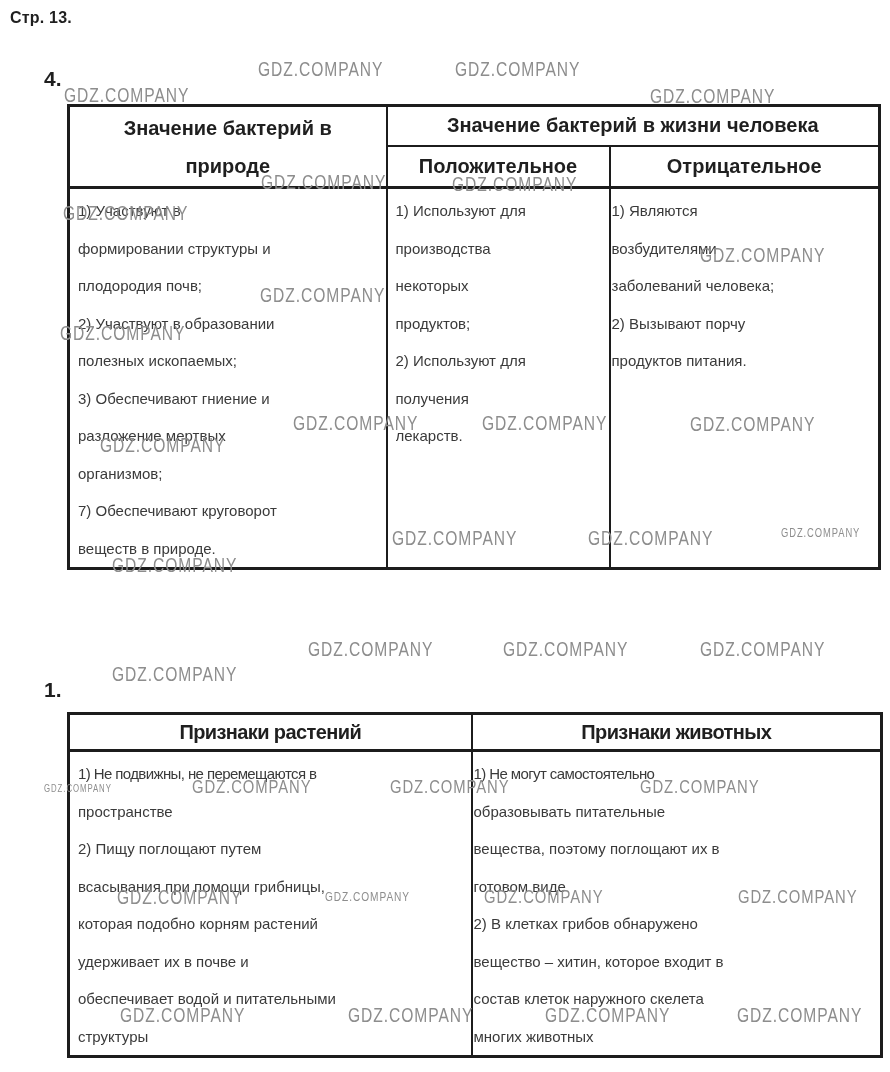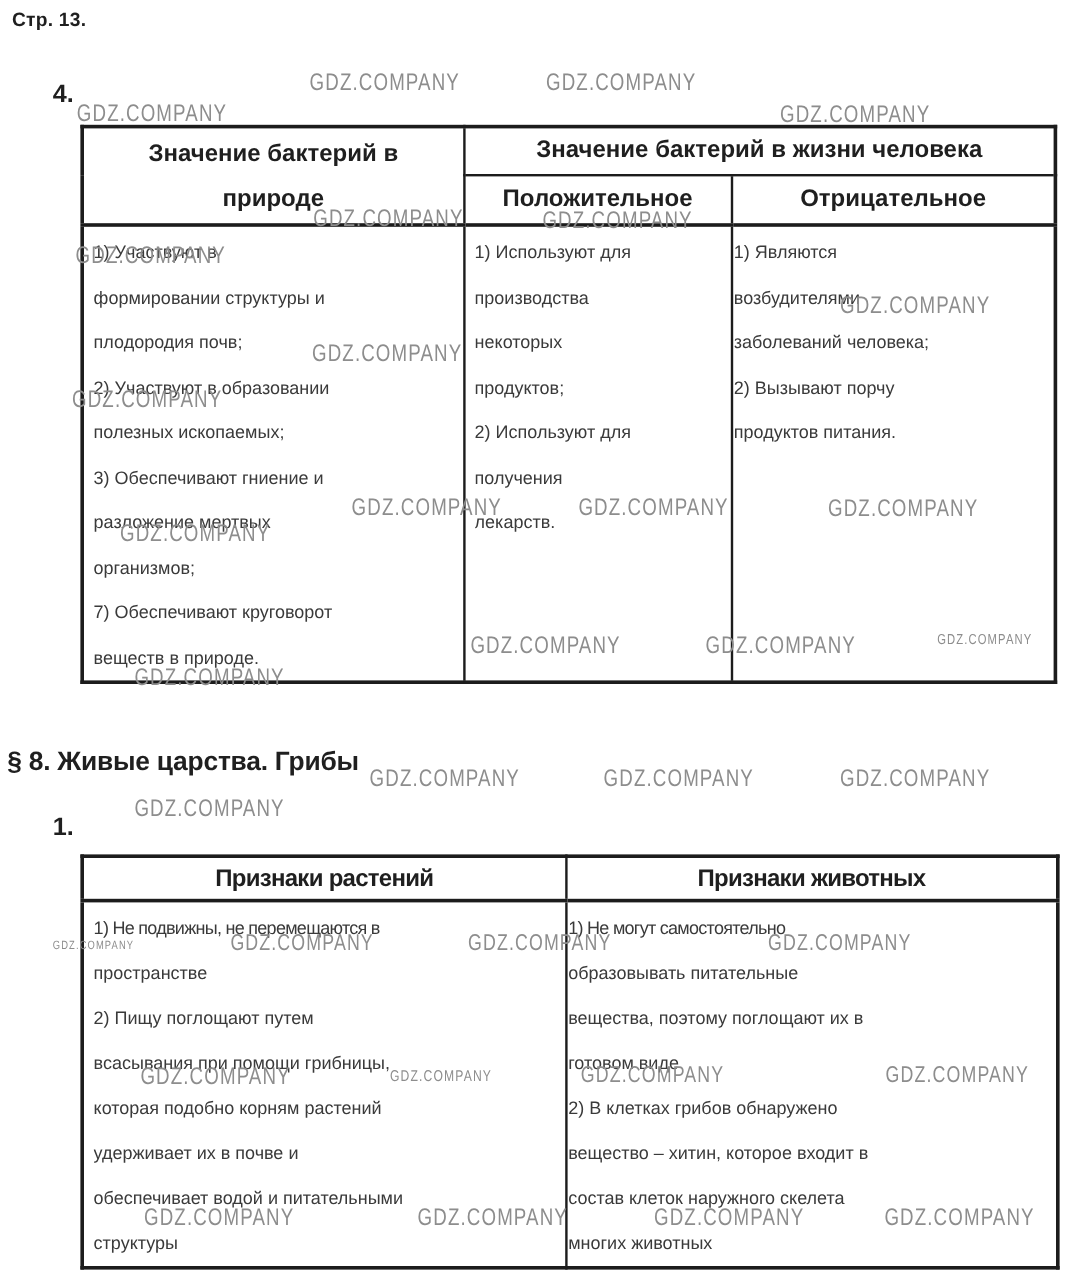--- a/index.html
+++ b/index.html
@@ -83,21 +83,20 @@
             <div class="tline">1) Являются</div>
             <div class="tline">возбудителями</div>
             <div class="tline">заболеваний человека;</div>
             <div class="tline">2) Вызывают порчу</div>
             <div class="tline">продуктов питания.</div>
           </td>
       </tr>
     </tbody>
   </table>
 
-  <div class="section-heading">§ 8. Живые царства. Грибы</div>
   <div class="task-label t2">1.</div>
 
   <table class="tbl tbl2">
     <colgroup>
         <col style="width:403px">
         <col style="width:410px">
       </colgroup>
     <tbody>
       <tr class="hr">
         <td class="h hb cond">Признаки растений</td>

